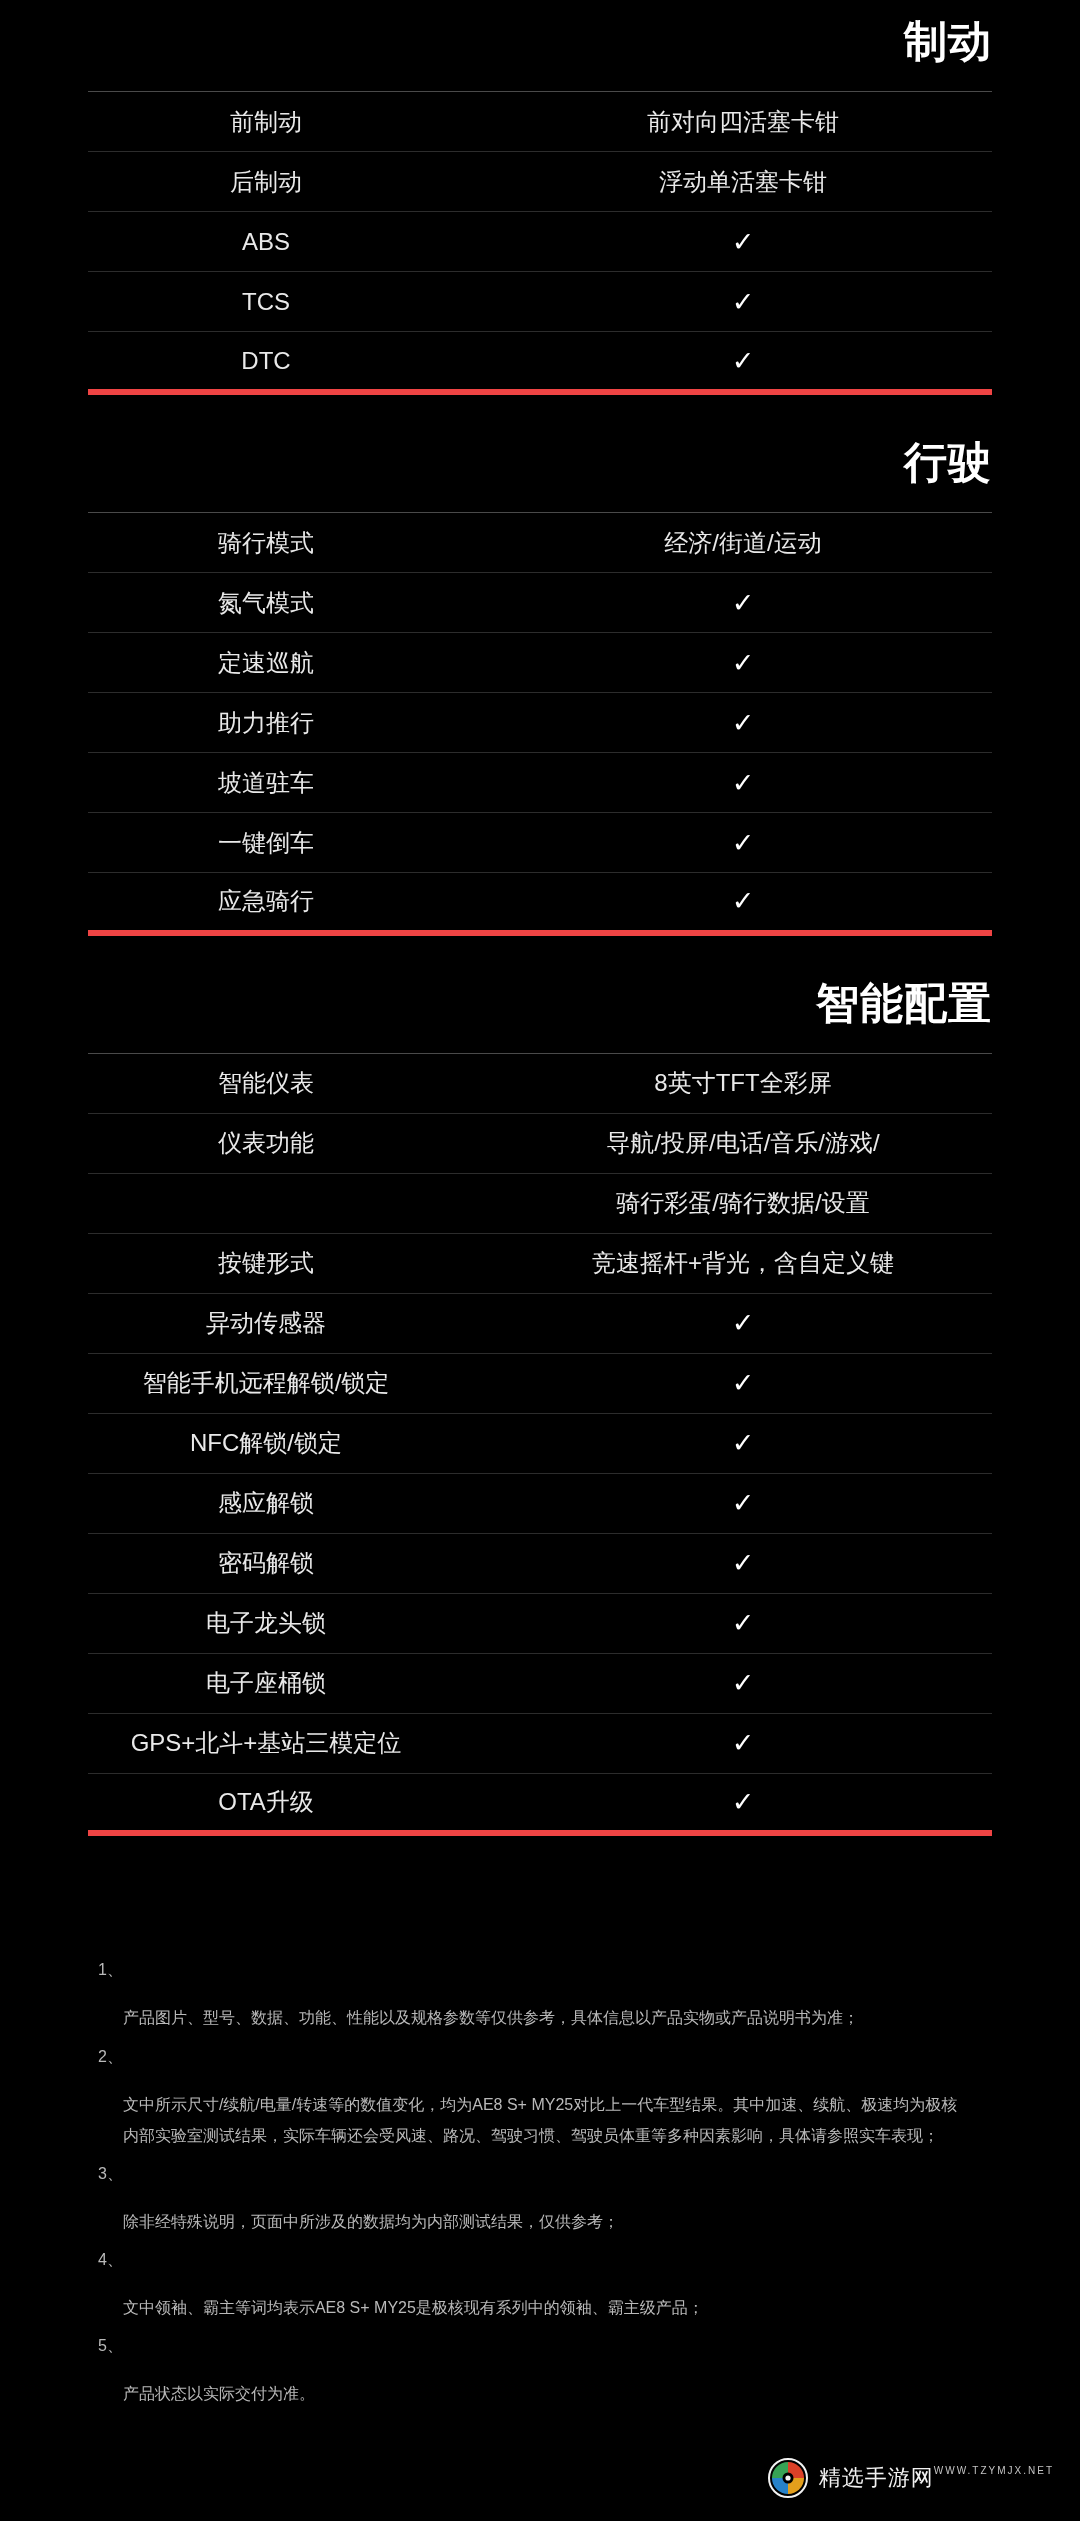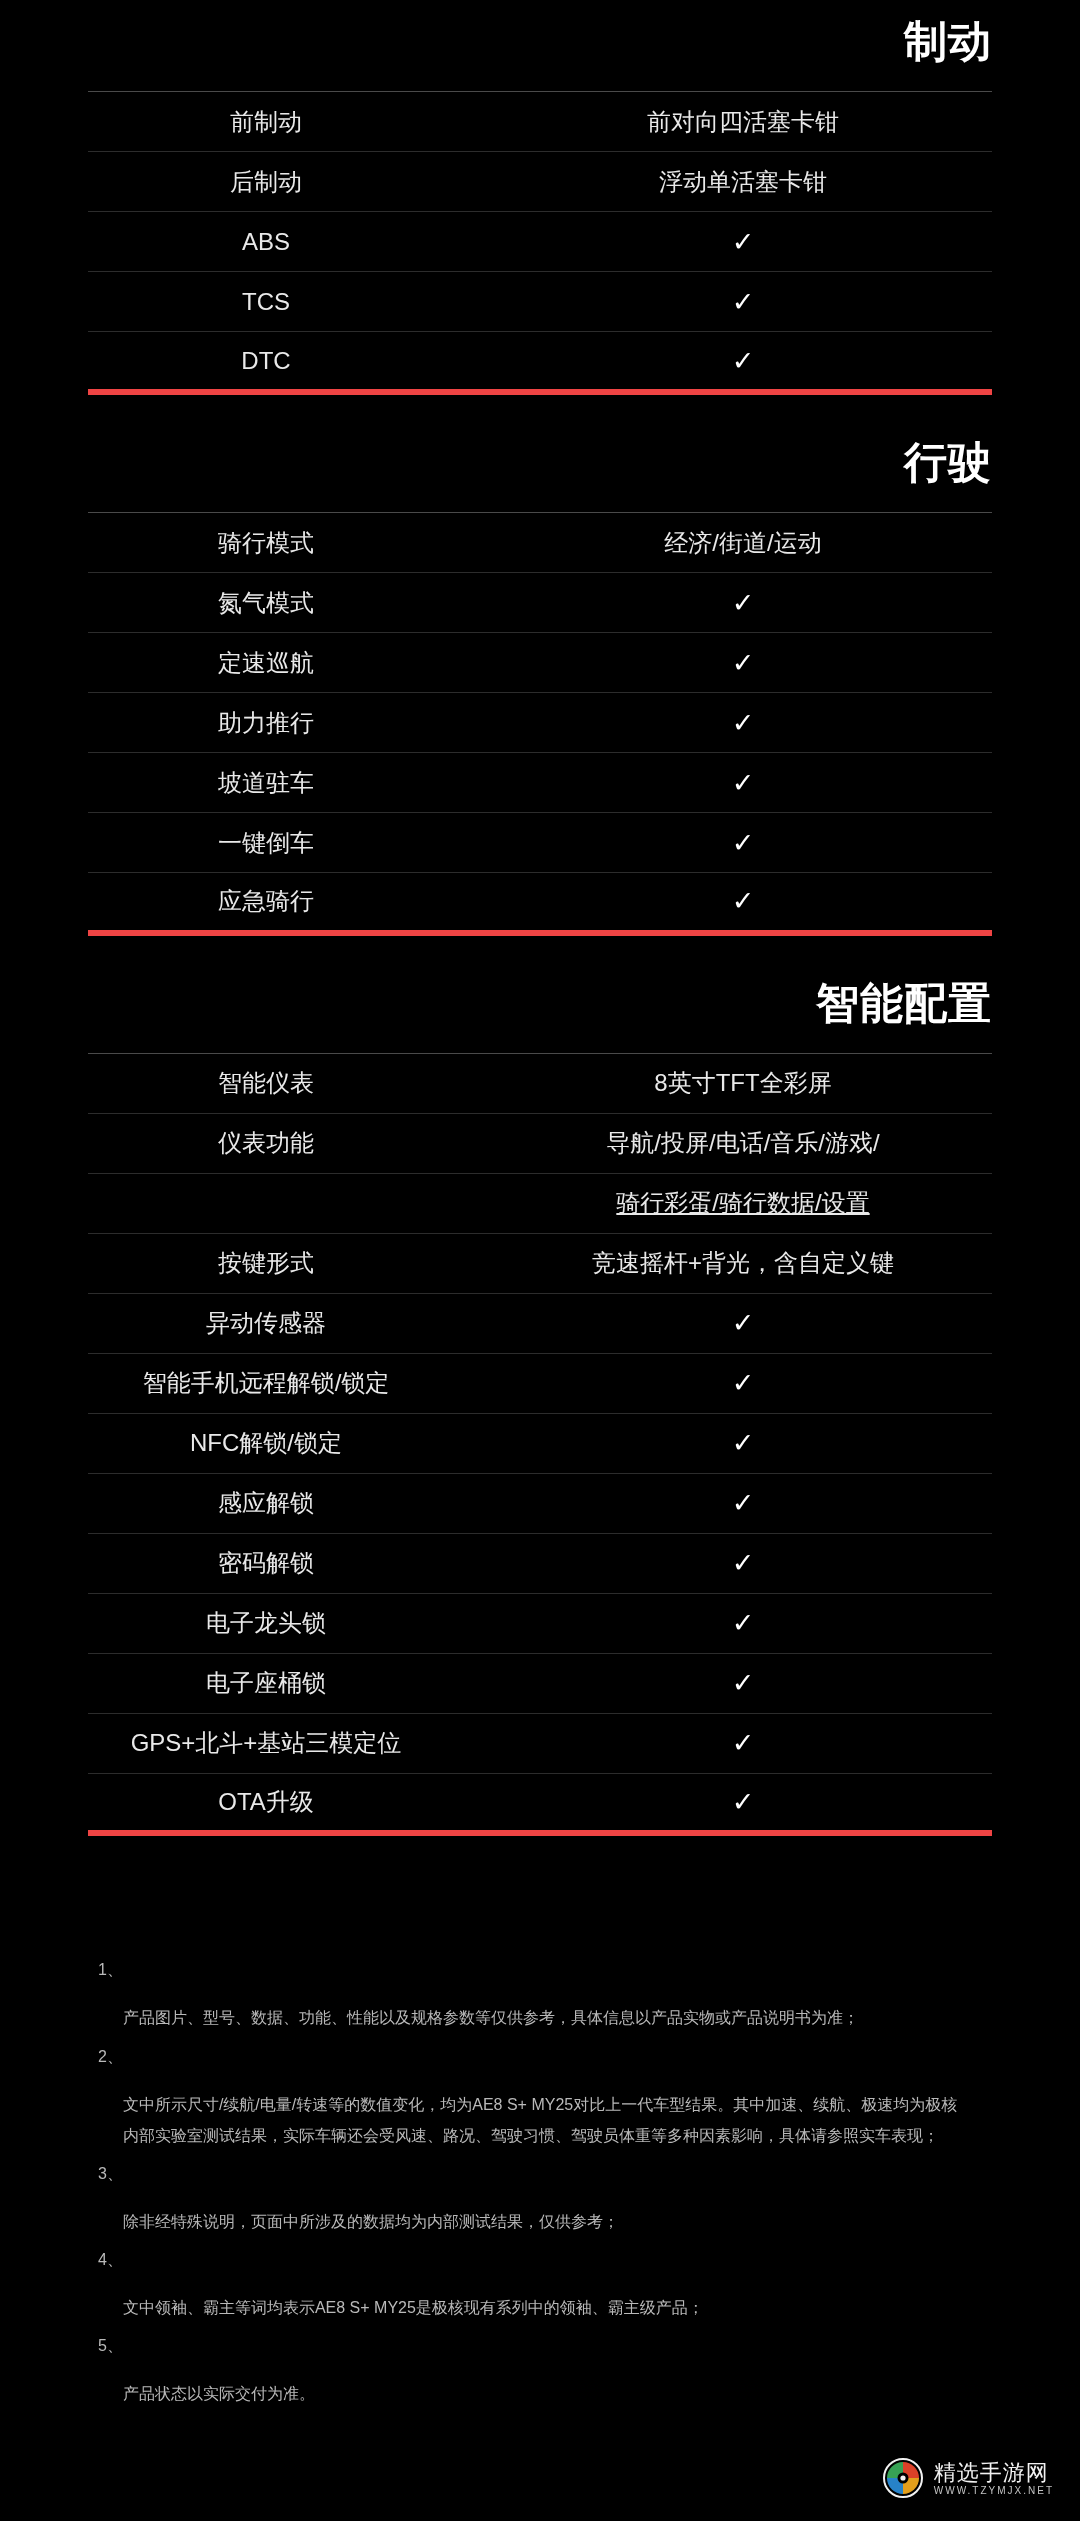--- a/index.html
+++ b/index.html
@@ -61,21 +61,20 @@
     width: 340px;
     padding-left: 8px;
     white-space: nowrap;
   }
   td.value {
     padding-left: 58px;
     color: #e9e9e9;
   }
   td.value.cont {
     padding-left: 58px;
-    text-decoration: underline;
   }
   .check {
     display: inline-block;
     font-size: 27px;
     color: #ffffff;
     line-height: 1;
     transform: translateY(1px);
   }
   .gap-after-table {
     height: 44px;
@@ -112,21 +111,21 @@
     gap: 10px;
     opacity: 0.95;
   }
   .wm-logo {
     width: 42px;
     height: 42px;
     position: relative;
   }
   .wm-text {
     display: flex;
-    flex-direction: column;
+    flex-direction: row;
     line-height: 1.15;
   }
   .wm-title {
     font-size: 22px;
     color: #ffffff;
     letter-spacing: 1px;
   }
   .wm-sub {
     font-size: 10px;
     color: #cfcfcf;

